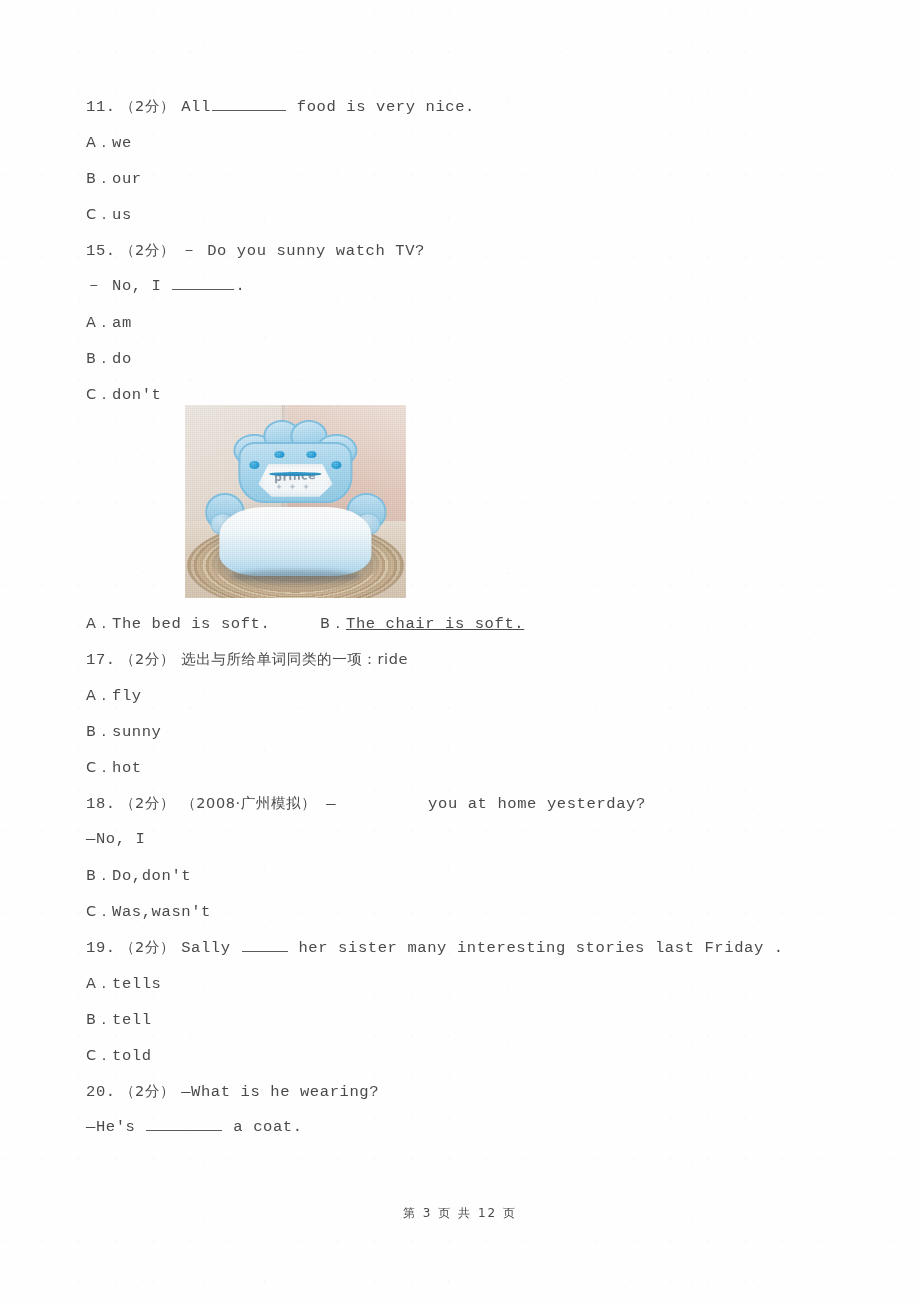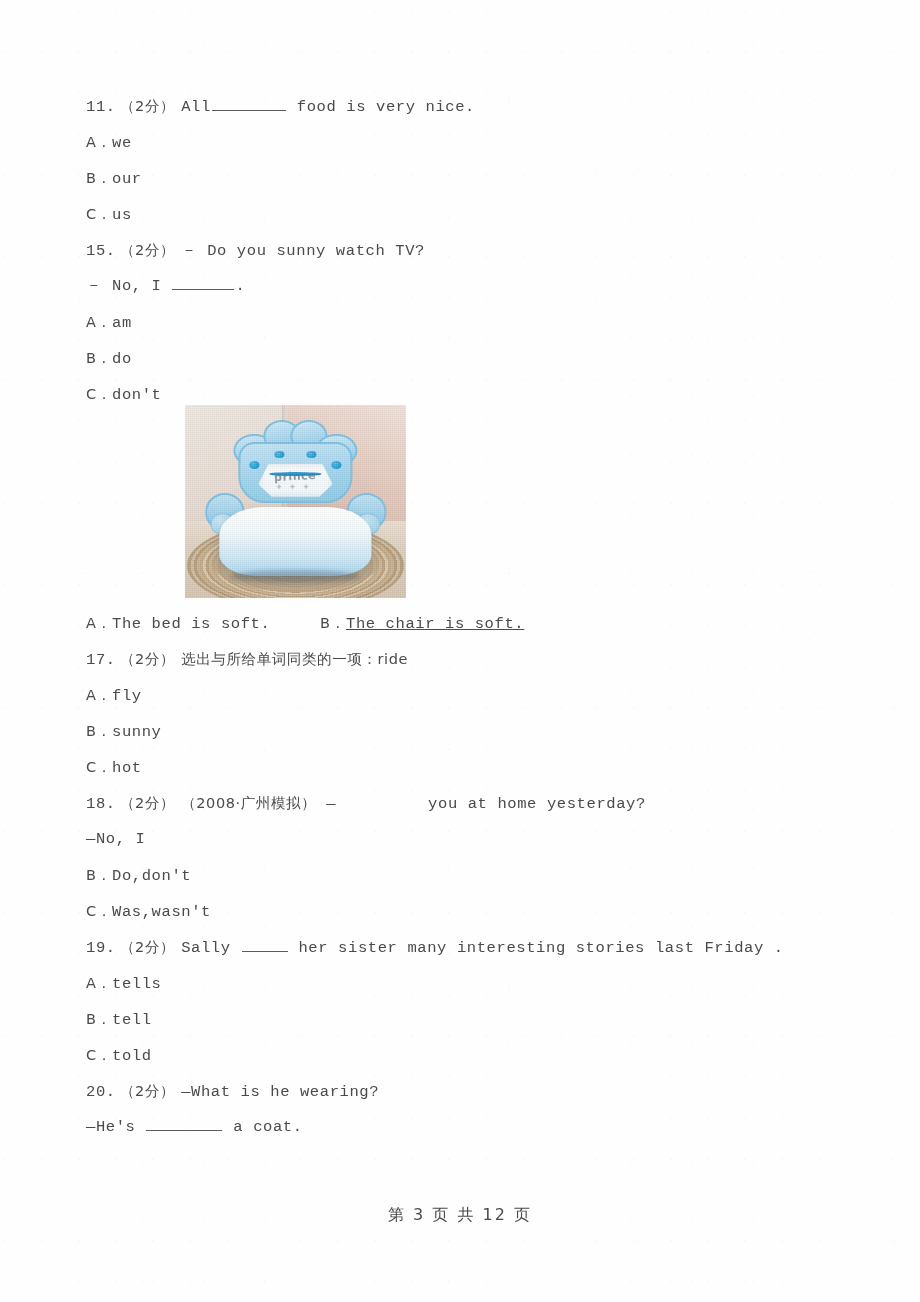--- a/index.html
+++ b/index.html
@@ -276,21 +276,21 @@
       repeating-linear-gradient(0deg, rgba(255,255,255,0.10) 0 1px, rgba(0,0,0,0.05) 1px 2px),
       repeating-linear-gradient(90deg, rgba(255,255,255,0.10) 0 1px, rgba(0,0,0,0.05) 1px 2px);
   }
   
   .footer {
     position: absolute;
     left: 0; right: 0;
     top: 1205px;
     text-align: center;
     font-family: "DejaVu Sans", "Liberation Sans", sans-serif;
-    font-size: 16px;
+    font-size: 12px;
     letter-spacing: 2px;
     color: #4a4a4a;
   }
 </style>
 </head>
 <body>
 
 <div class="page">
 
   <div class="content">

